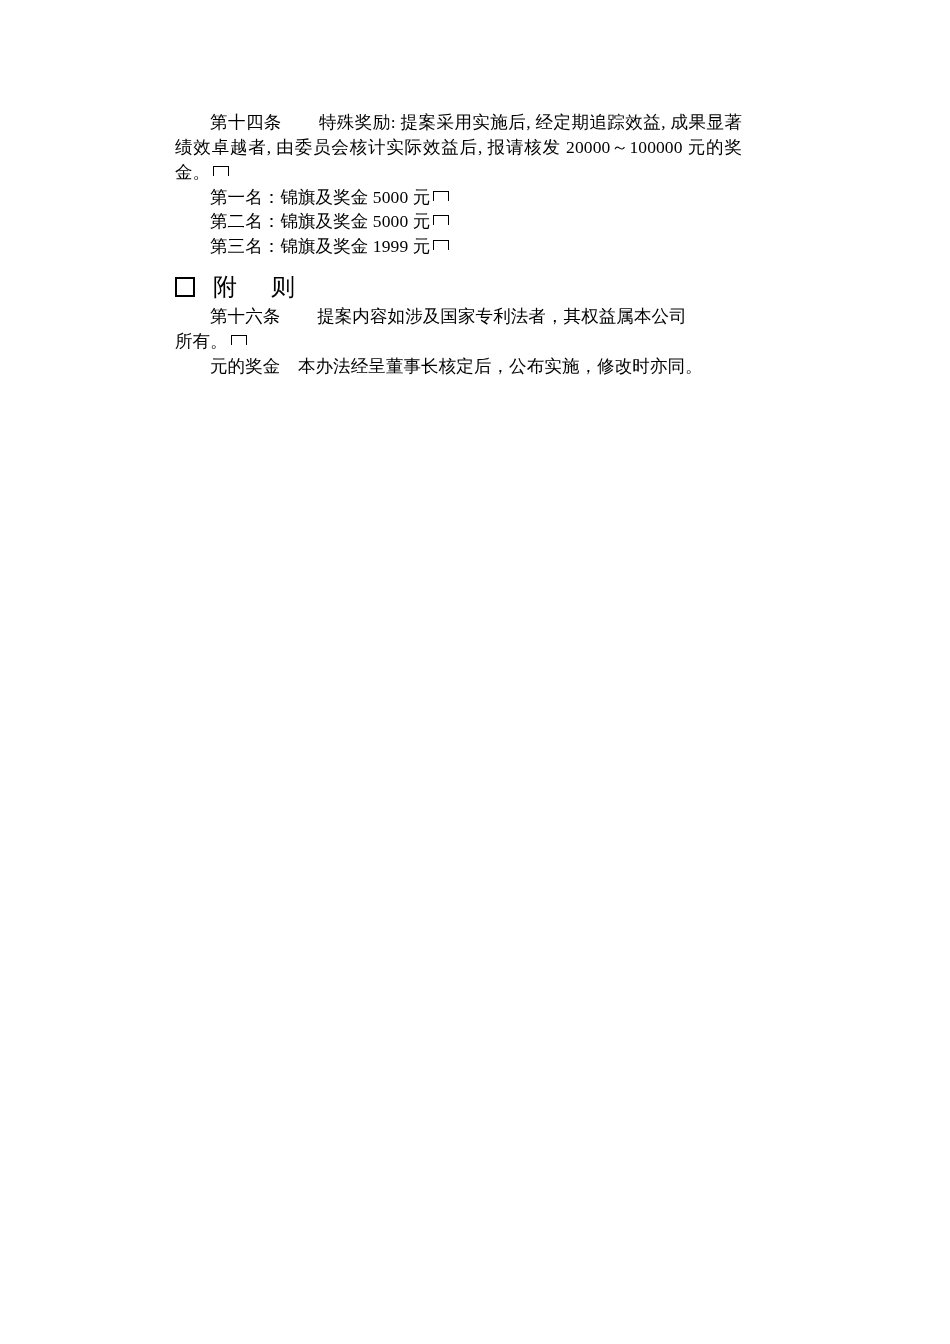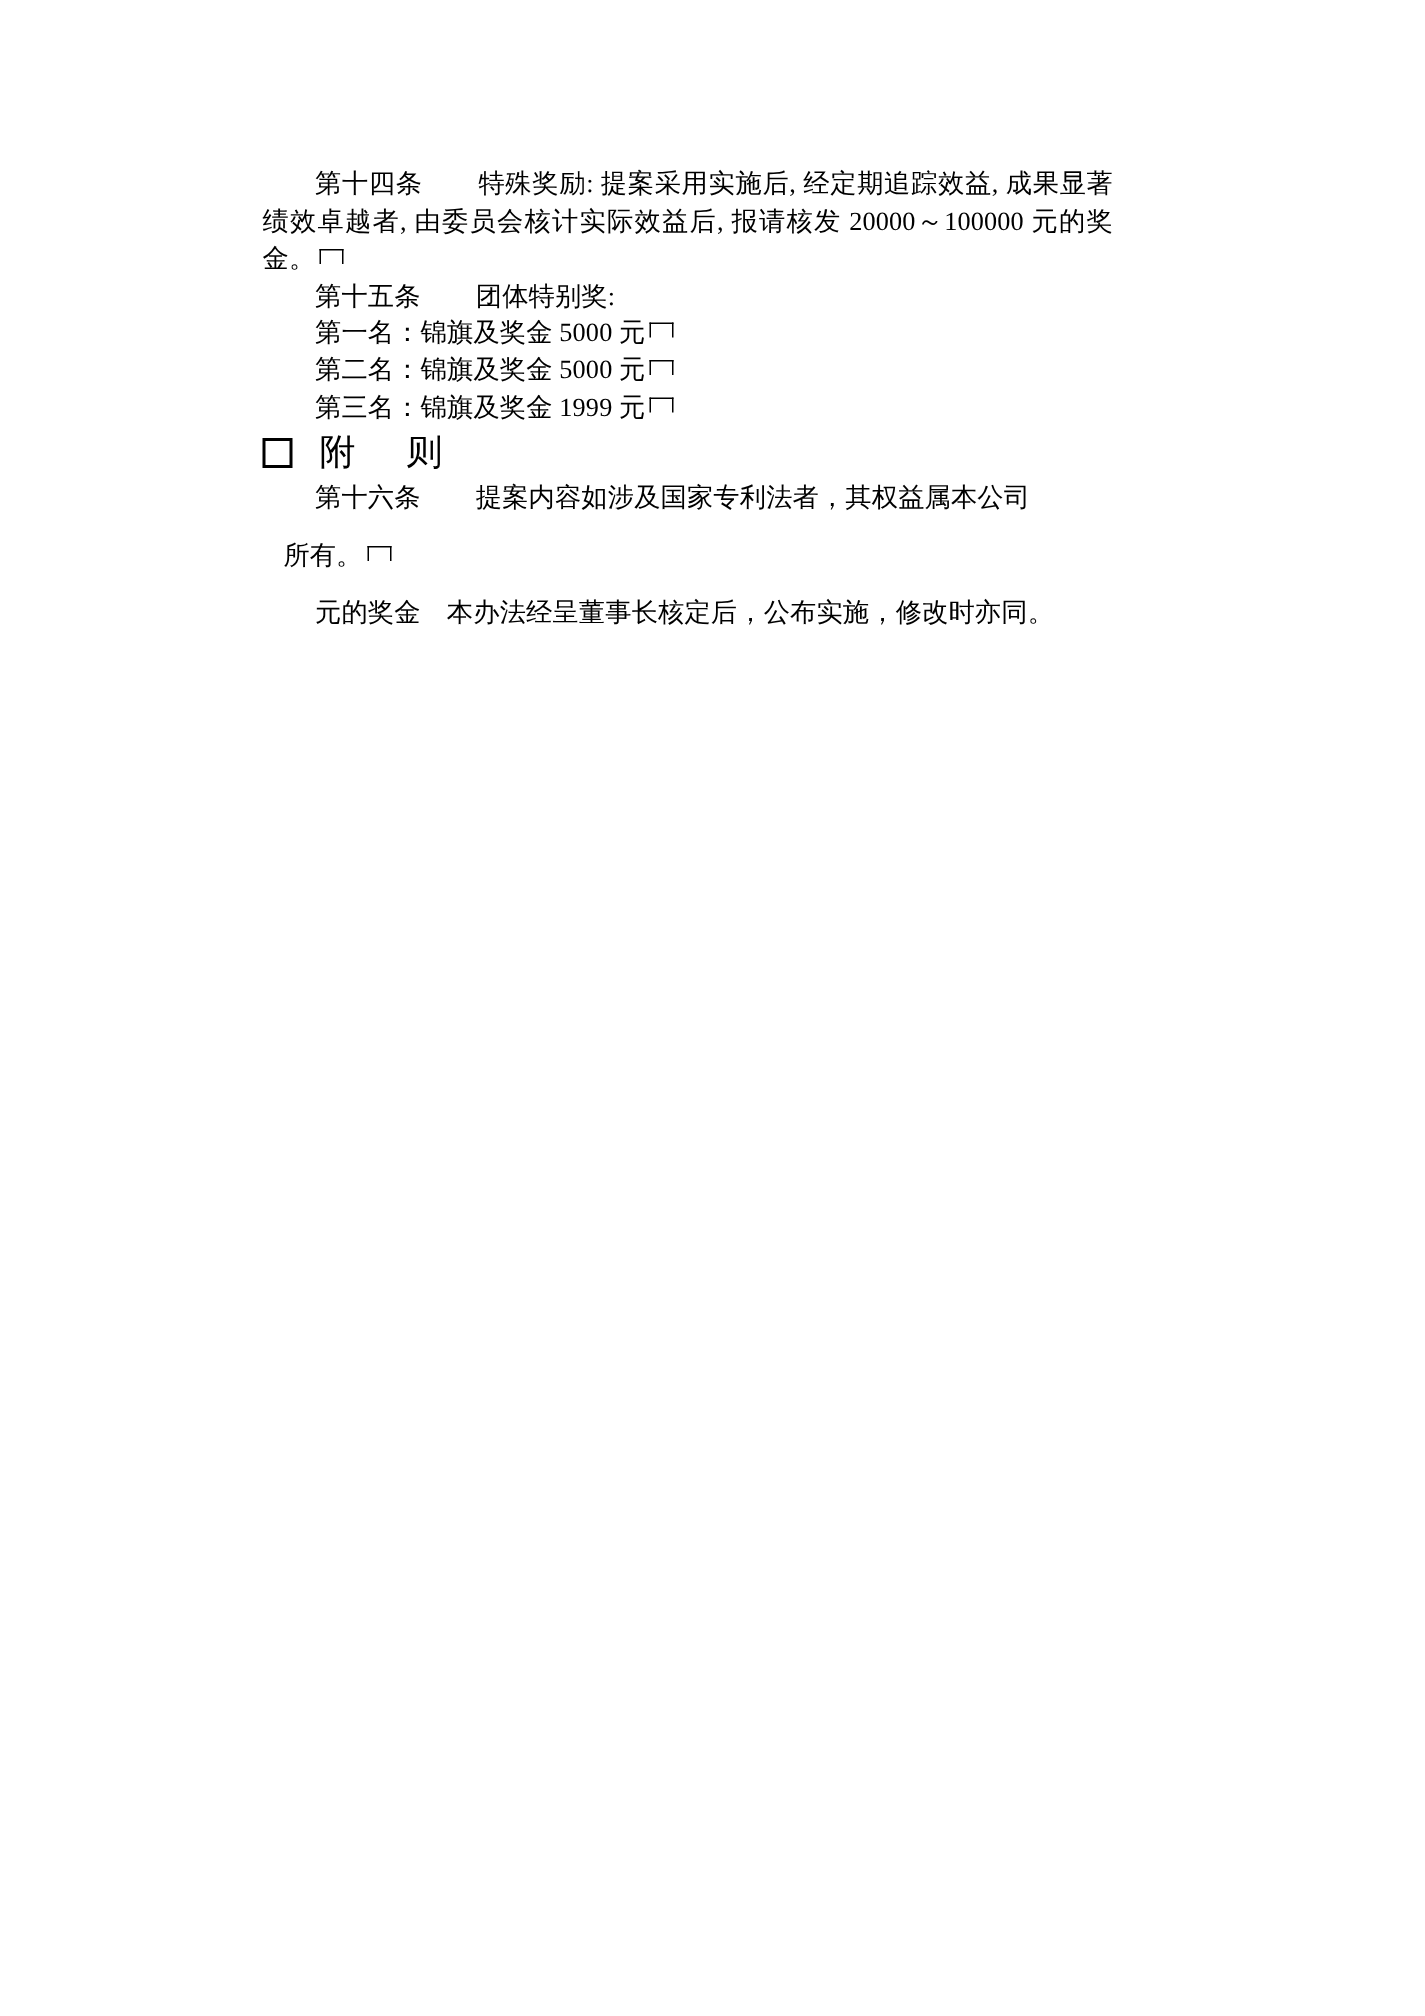--- a/index.html
+++ b/index.html
@@ -27,38 +27,38 @@
     line-height: 1.42;
     text-align: justify;
   }
   
   .para {
     margin: 0 0 0 0;
     text-indent: 2em;
     letter-spacing: 0.1px;
   }
   .para-noindent {
-    margin: 14px;
+    margin: 0;
     text-indent: 0;
   }
   
   .label {
     white-space: pre;
   }
   .sp-wide {
     display: inline-block;
     width: 2.1em;
   }
   .sp-med {
     display: inline-block;
     width: 1.0em;
   }
   
   .section-head {
-    margin: 4px 0 2px 0;
+    margin: 14px 0 2px 0;
     text-indent: 0;
     font-size: 24px;
     line-height: 1.2;
     letter-spacing: 0.5px;
     display: flex;
     align-items: center;
   }
   .box-glyph {
     display: inline-block;
     width: 20px;
@@ -85,21 +85,20 @@
   }
 </style>
 </head>
 <body>
 
 <div class="page">
   <div class="doc-body">
 
     <p class="para"><span class="label">第十四条</span><span class="sp-wide"></span><span>特殊奖励: 提案采用实施后, 经定期追踪效益, 成果显著绩效卓越者, 由委员会核计实际效益后, 报请核发 20000～100000 元的奖金。</span><span class="eol-mark"></span></p>
 
-    <p class="para"><span class="label">第十五条</span><span class="sp-wide"></span><span>团体特别奖:</span></p>
 
 
     <p class="para"><span>第一名：锦旗及奖金 5000 元</span><span class="eol-mark"></span></p>
 
     <p class="para"><span>第二名：锦旗及奖金 5000 元</span><span class="eol-mark"></span></p>
 
     <p class="para"><span>第三名：锦旗及奖金 1999 元</span><span class="eol-mark"></span></p>
 
     <div class="section-head">
       <span class="box-glyph"></span>

